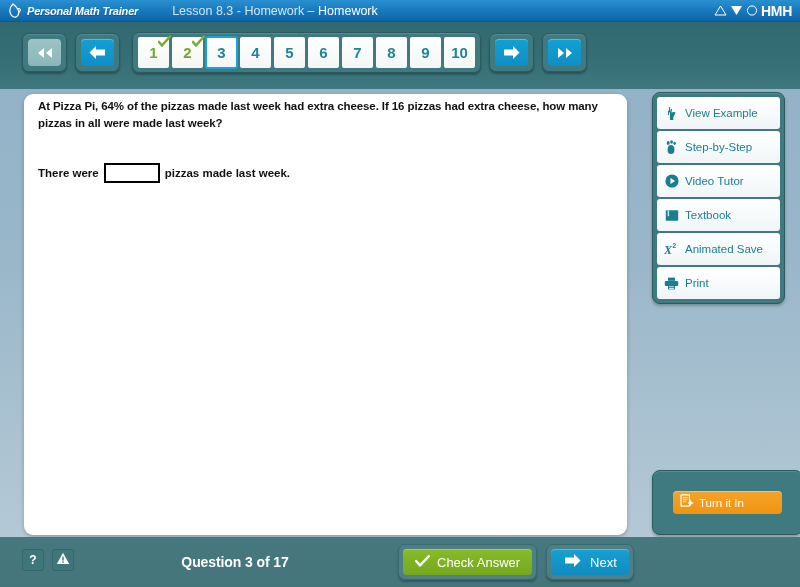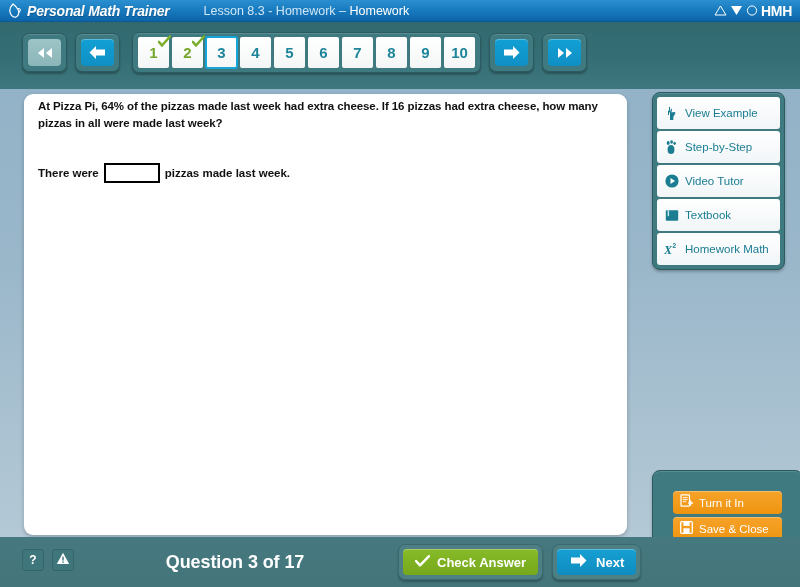--- a/index.html
+++ b/index.html
@@ -28,21 +28,21 @@
     align-items: center;
     margin-left: 8px;
     gap: 5px;
   }
   .logo-mark {
     width: 14px; height: 16px;
     position: relative;
   }
   .logo-text {
     color: #ffffff;
-    font-size: 14px;
+    font-size: 11px;
     font-weight: bold;
     font-style: italic;
     letter-spacing: -0.2px;
     white-space: nowrap;
     text-shadow: 0 1px 1px rgba(0,0,0,.25);
   }
   .lesson-title {
     margin-left: 34px;
     color: #cfe6f6;
     font-size: 12.5px;
@@ -268,21 +268,21 @@
     font-weight: bold;
   }
   .qcount {
     position: absolute;
     left: 0; top: 0;
     width: 470px; height: 50px;
     display: flex;
     align-items: center;
     justify-content: center;
     color: #ffffff;
-    font-size: 18px;
+    font-size: 14px;
     font-weight: bold;
     letter-spacing: -0.1px;
     pointer-events: none;
   }
   .actionwrap {
     position: absolute;
     left: 398px; top: 7px;
     display: flex;
     gap: 9px;
   }
@@ -297,21 +297,21 @@
     height: 26px;
     border-radius: 4px;
     display: flex;
     align-items: center;
     justify-content: center;
     gap: 7px;
     padding: 0 12px;
     cursor: pointer;
     color: #ffffff;
     font-size: 13px;
-    font-weight: bold;
+    font-weight: normal;
     box-shadow: inset 0 1px 0 rgba(255,255,255,.28);
   }
   .act.green { background: linear-gradient(180deg, #87bb28 0%, #76a81c 100%); }
   .act.blue  { background: linear-gradient(180deg, #17a0d2 0%, #0f8cc0 100%); }
 </style>
 </head>
 <body>
 
 <div class="header">
   <div class="logo-wrap">
@@ -481,46 +481,48 @@
     <span class="lb">Textbook</span>
   </div>
 
   <div class="toolbtn">
     <span class="ic">
       <svg width="16" height="14" viewBox="0 0 16 14">
         <text x="0" y="12" font-family="Liberation Serif, serif" font-size="13" font-weight="bold" font-style="italic" fill="#1a7d92">X</text>
         <text x="9" y="6" font-family="Liberation Sans, sans-serif" font-size="7" font-weight="bold" fill="#1a7d92">2</text>
       </svg>
     </span>
-    <span class="lb">Homework Math</span>
-  </div>
-
+    <span class="lb">Animated Save</span>
+  </div>
+
+  <div class="toolbtn">
+    <span class="ic">
+      <svg width="15" height="13" viewBox="0 0 15 13">
+        <rect x="4" y="0.6" width="7" height="3.2" fill="#1a7d92"></rect>
+        <rect x="0.8" y="4" width="13.4" height="5" rx="1" fill="#1a7d92"></rect>
+        <rect x="4" y="8.4" width="7" height="4" fill="#1a7d92"></rect>
+        <rect x="5" y="9.4" width="5" height="0.8" fill="#ffffff"></rect>
+        <rect x="5" y="11" width="5" height="0.8" fill="#ffffff"></rect>
+      </svg>
+    </span>
+    <span class="lb">Print</span>
+  </div>
 
 </div>
 
 <div class="orangepanel">
   <div class="orangebtn">
     <span class="ic">
       <svg width="13" height="14" viewBox="0 0 13 14">
         <rect x="1" y="0.8" width="8.5" height="11.4" rx="0.8" fill="none" stroke="#ffffff" stroke-width="1.2"></rect>
         <path d="M2.8 3.6 H7.7 M2.8 5.6 H7.7 M2.8 7.6 H6" stroke="#ffffff" stroke-width="0.9"></path>
         <path d="M10.6 7 V11 M8.6 9 H12.6" stroke="#ffffff" stroke-width="1.4" stroke-linecap="round"></path>
       </svg>
     </span>
     <span class="lb">Turn it In</span>
-  </div>
-  <div class="orangebtn">
-    <span class="ic">
-      <svg width="13" height="13" viewBox="0 0 13 13">
-        <rect x="0.7" y="0.7" width="11.6" height="11.6" rx="1" fill="none" stroke="#ffffff" stroke-width="1.3"></rect>
-        <rect x="3.4" y="0.9" width="6.2" height="4" fill="#ffffff"></rect>
-        <rect x="3.4" y="7.3" width="6.2" height="5" fill="#ffffff"></rect>
-      </svg>
-    </span>
-    <span class="lb">Save &amp; Close</span>
   </div>
 </div>
 
 <div class="bottombar">
 
   <div class="iconbtn" style="left:22px;">
     <span>?</span>
   </div>
 
   <div class="iconbtn" style="left:52px;">

